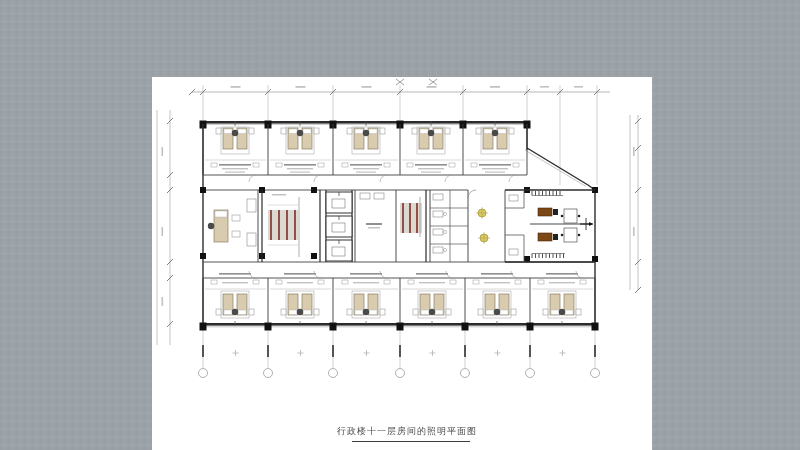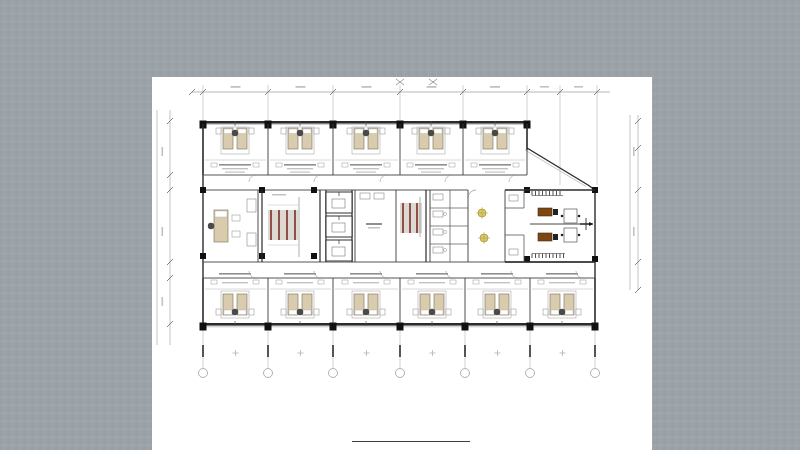--- a/index.html
+++ b/index.html
@@ -456,15 +456,16 @@
           <rect x="412" y="151" width="13" height="14" fill="#fff" stroke="#555" stroke-width="0.7"></rect>
           <circle cx="410" cy="139" r="1.3" fill="#222"></circle>
           <circle cx="427" cy="139" r="1.3" fill="#222"></circle>
           <circle cx="410" cy="158" r="1.3" fill="#222"></circle>
           <circle cx="427" cy="158" r="1.3" fill="#222"></circle>
           <line x1="428" y1="147" x2="441" y2="147" stroke="#111" stroke-width="1"></line>
           <path d="M441,147 l-4,-2 l0,4 z" fill="#111"></path>
           <line x1="434" y1="141" x2="434" y2="153" stroke="#111" stroke-width="0.8"></line>
         </g>
       </svg>
+    <div class="plan-title">行政楼十一层房间的照明平面图</div>
     <div class="title-underline"></div>
   </div>
 </div>
 
 </body></html>

